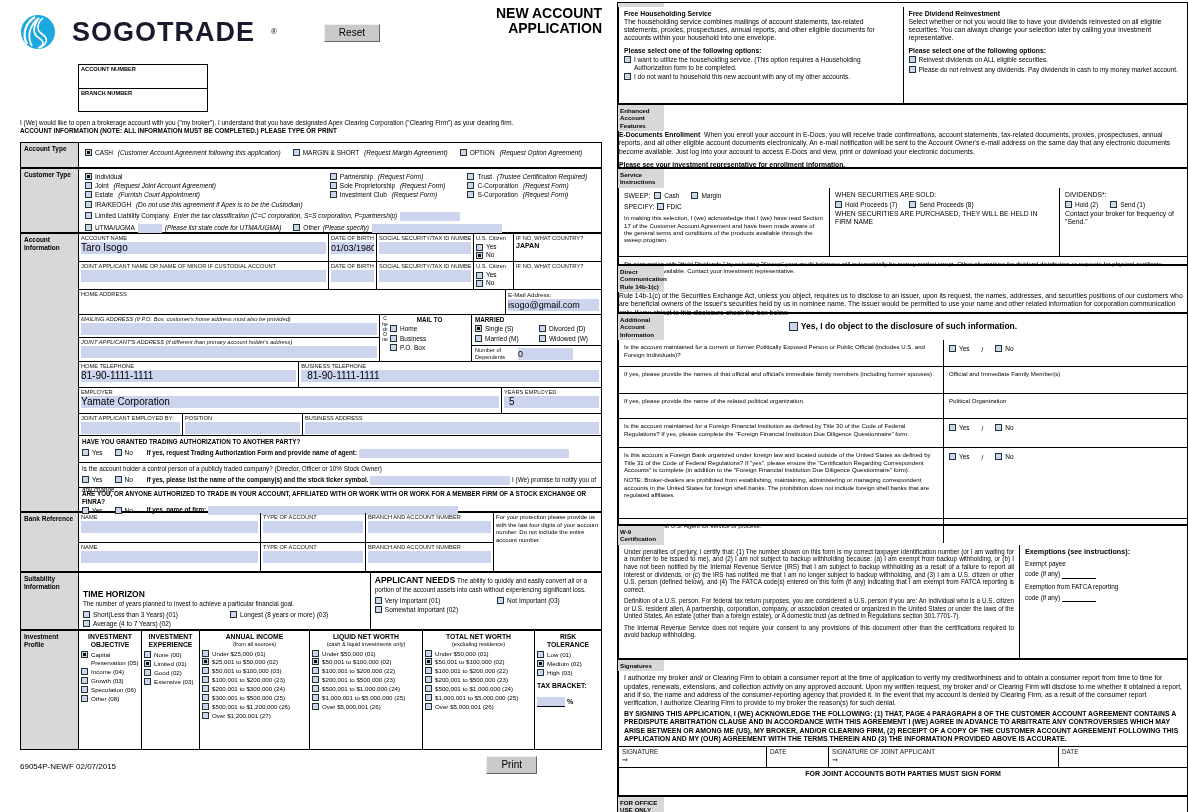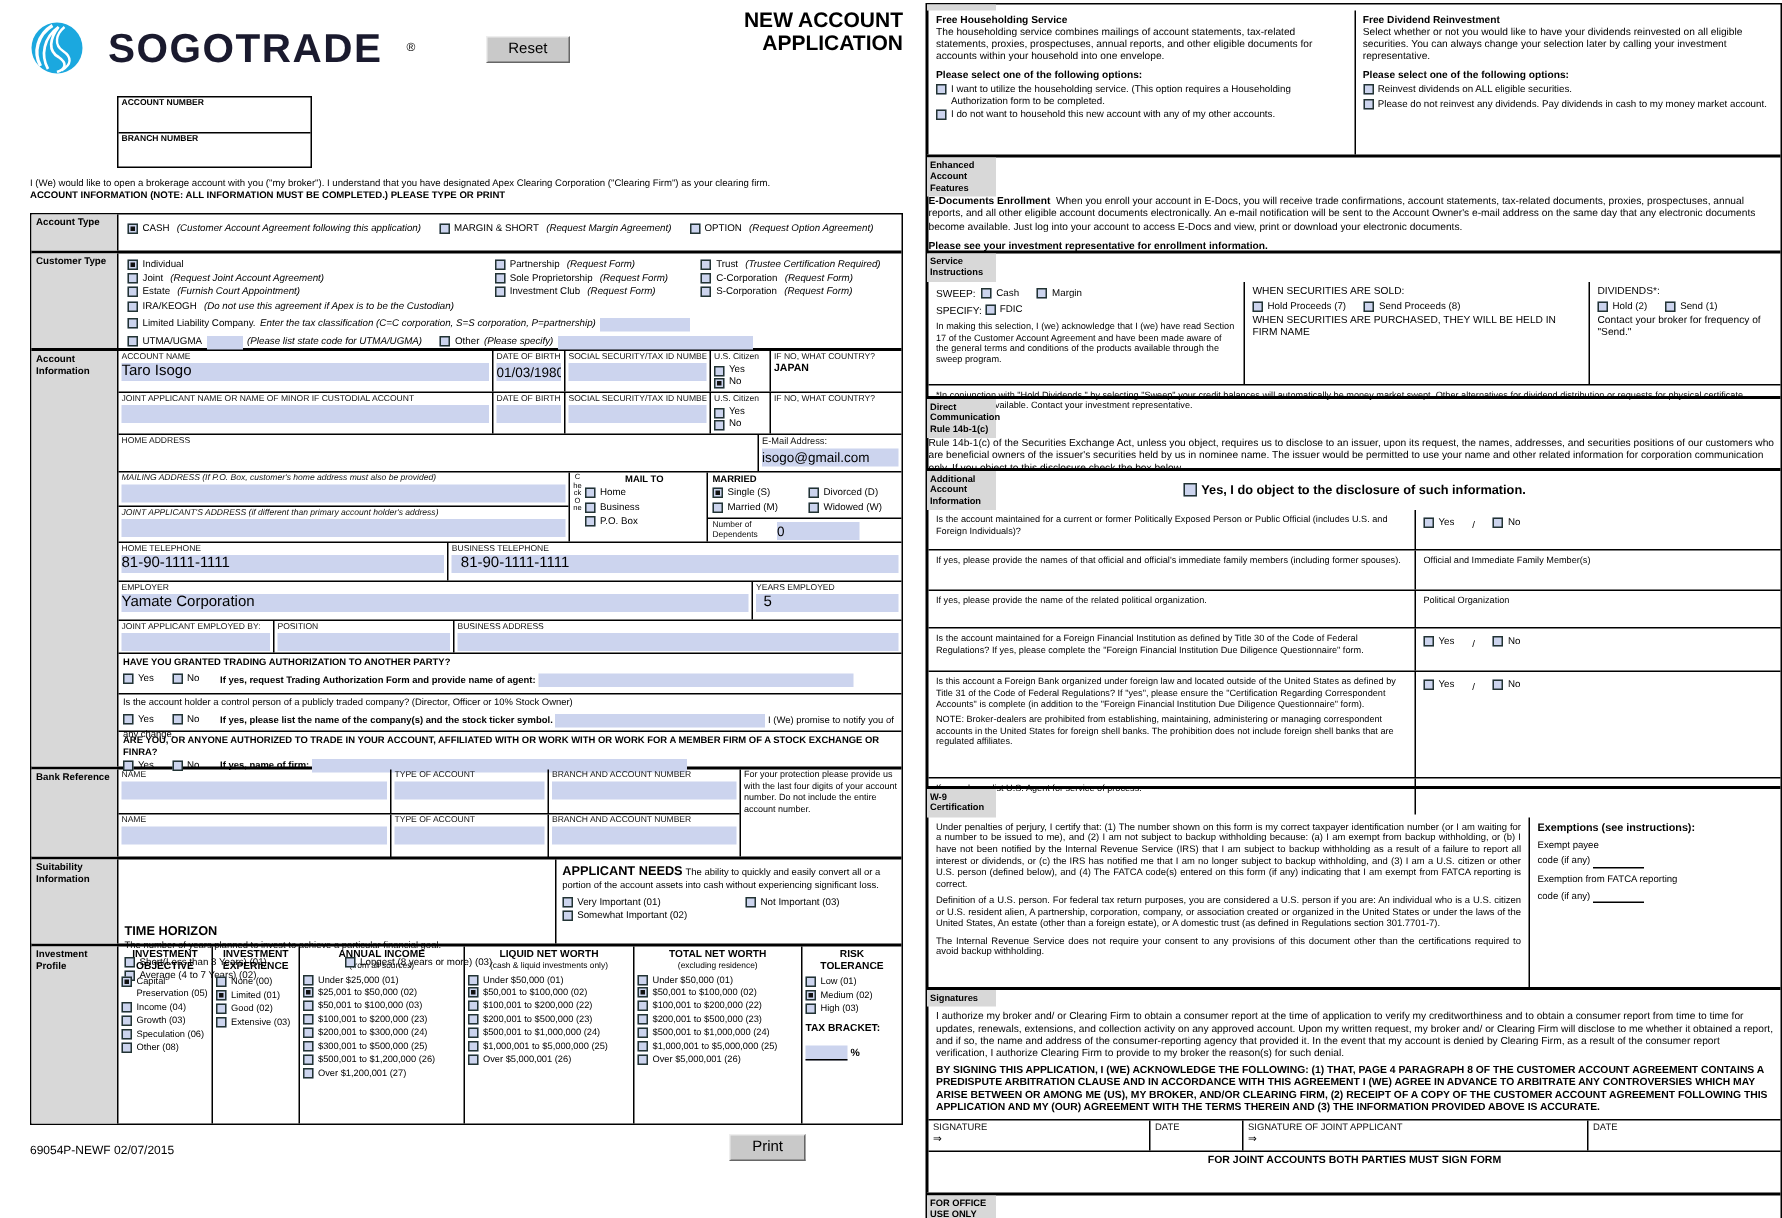--- a/index.html
+++ b/index.html
@@ -457,21 +457,21 @@
               </div>
           </div>
         </div>
         <div class="c" style="width:108px;font-size:6px;line-height:1.25;">For your protection please provide us with the last four digits of your account number. Do not include the entire account number.</div>
       </div>
     </div>
 
     <div class="row" style="height:56px;">
       <div class="side">Suitability Information</div>
       <div class="main" style="display:flex;">
-        <div style="flex:56;padding:2px 4px;min-width:0;margin-top:40px;">
+        <div style="flex:56;padding:16px 4px;min-width:0;">
           <div><span class="sh">TIME HORIZON</span></div>
           <div class="sd">The number of years planned to invest to achieve a particular financial goal.</div>
           <div style="display:flex;margin-top:2px;">
             <div style="width:52%;">
                 <span class="cb">
                   <span class="box"></span>
                   <span class="cbt">Short(Less than 3 Years) (01)</span>
                 </span>
                 <span class="cb">
                   <span class="box"></span>

